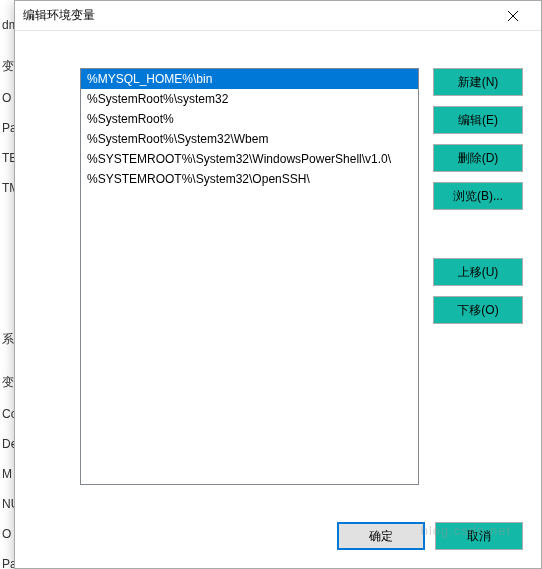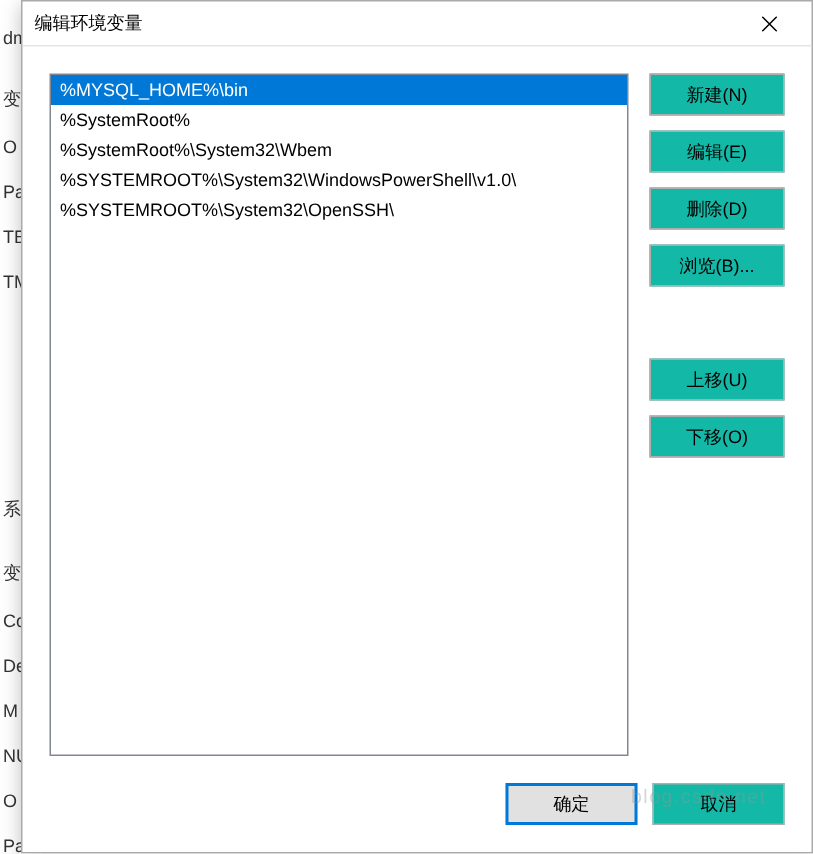--- a/index.html
+++ b/index.html
@@ -33,20 +33,21 @@
       position: absolute;
       left: 14px;
       top: 0;
       width: 528px;
       height: 569px;
       background: #fff;
       border: 1px solid #aaa;
       box-shadow: 0 3px 12px rgba(0,0,0,0.25);
       display: flex;
       flex-direction: column;
+      gap: 19px;
     }
     .titlebar {
       height: 30px;
       display: flex;
       align-items: center;
       padding: 0 8px;
       border-bottom: 1px solid #e5e5e5;
       justify-content: space-between;
     }
     .close-btn {
@@ -56,20 +57,21 @@
       align-items: center;
       justify-content: center;
       cursor: pointer;
     }
     .close-btn svg { width: 10px; height: 10px; }
     .content {
       flex: 1;
       display: flex;
       padding: 18px 18px 8px 18px;
       gap: 14px;
+      margin-left: 47px;
     }
     .listbox {
       flex: 1;
       border: 1px solid #828790;
       background: #fff;
       overflow: auto;
     }
     .list-item {
       padding: 3px 6px;
       font-size: 12px;
@@ -145,20 +147,21 @@
     <div class="close-btn">
       <svg viewBox="0 0 10 10">
           <path d="M0 0 L10 10 M10 0 L0 10" stroke="#000" stroke-width="1" fill="none"></path>
         </svg>
     </div>
   </div>
 
   <div class="content">
     <div class="listbox">
       <div class="list-item selected">%MYSQL_HOME%\bin</div>
+      <div class="list-item">%SystemRoot%\system32</div>
       <div class="list-item">%SystemRoot%</div>
       <div class="list-item">%SystemRoot%\System32\Wbem</div>
       <div class="list-item">%SYSTEMROOT%\System32\WindowsPowerShell\v1.0\</div>
       <div class="list-item">%SYSTEMROOT%\System32\OpenSSH\</div>
     </div>
 
     <div class="button-col">
       <button class="btn">新建(N)</button>
       <button class="btn">编辑(E)</button>
       <button class="btn">删除(D)</button>

